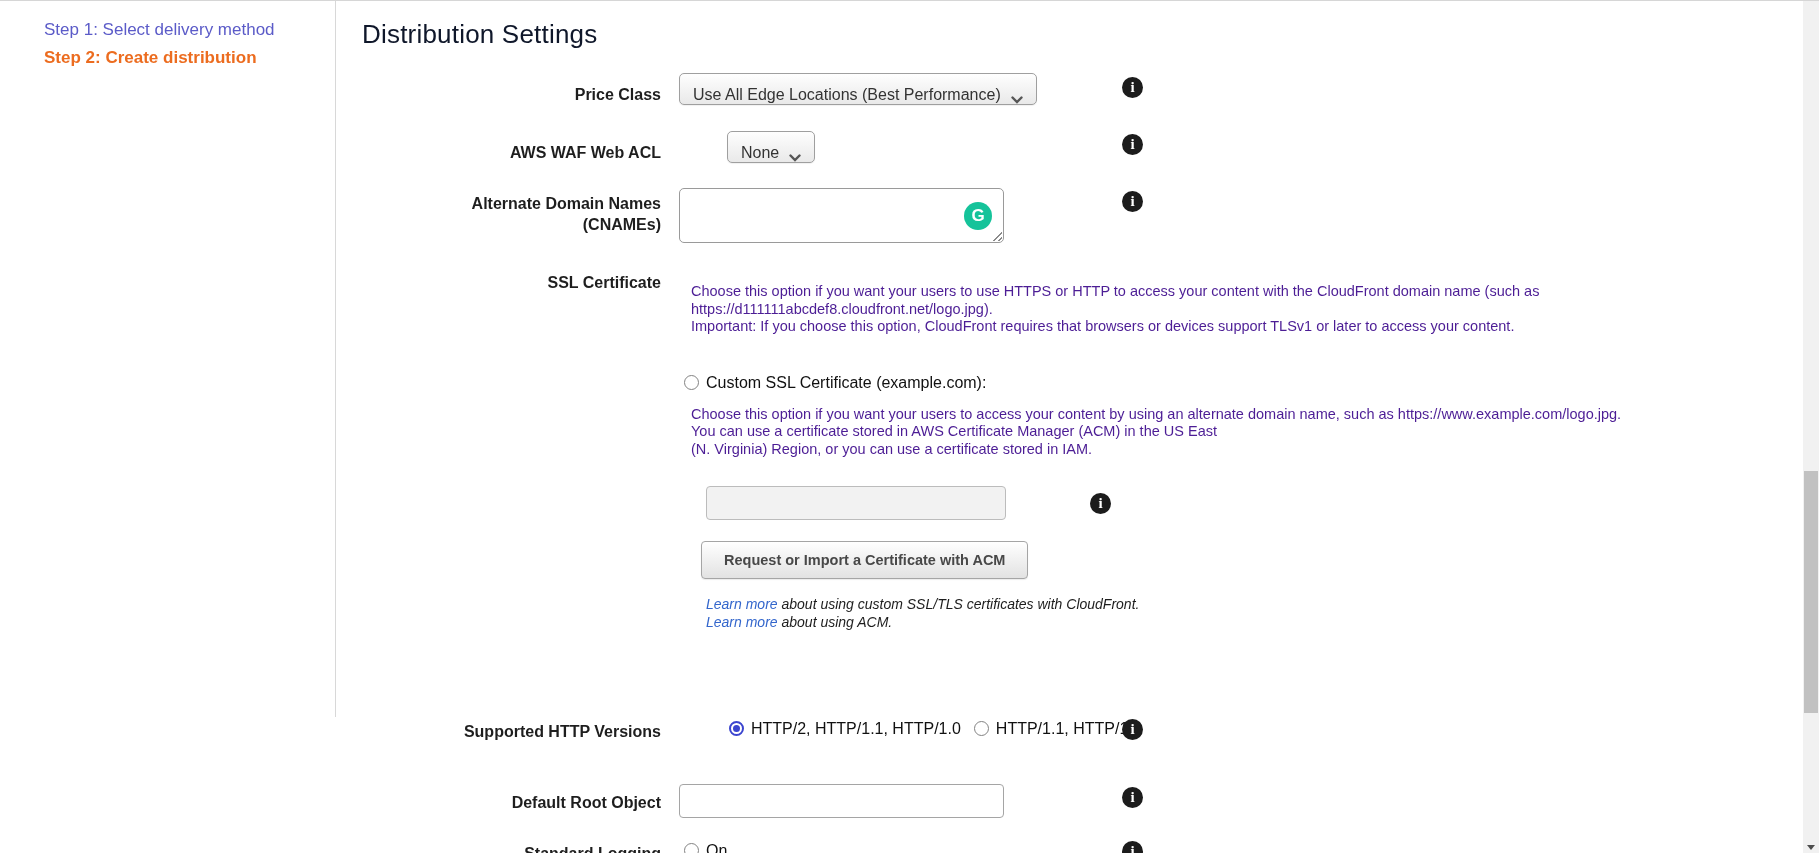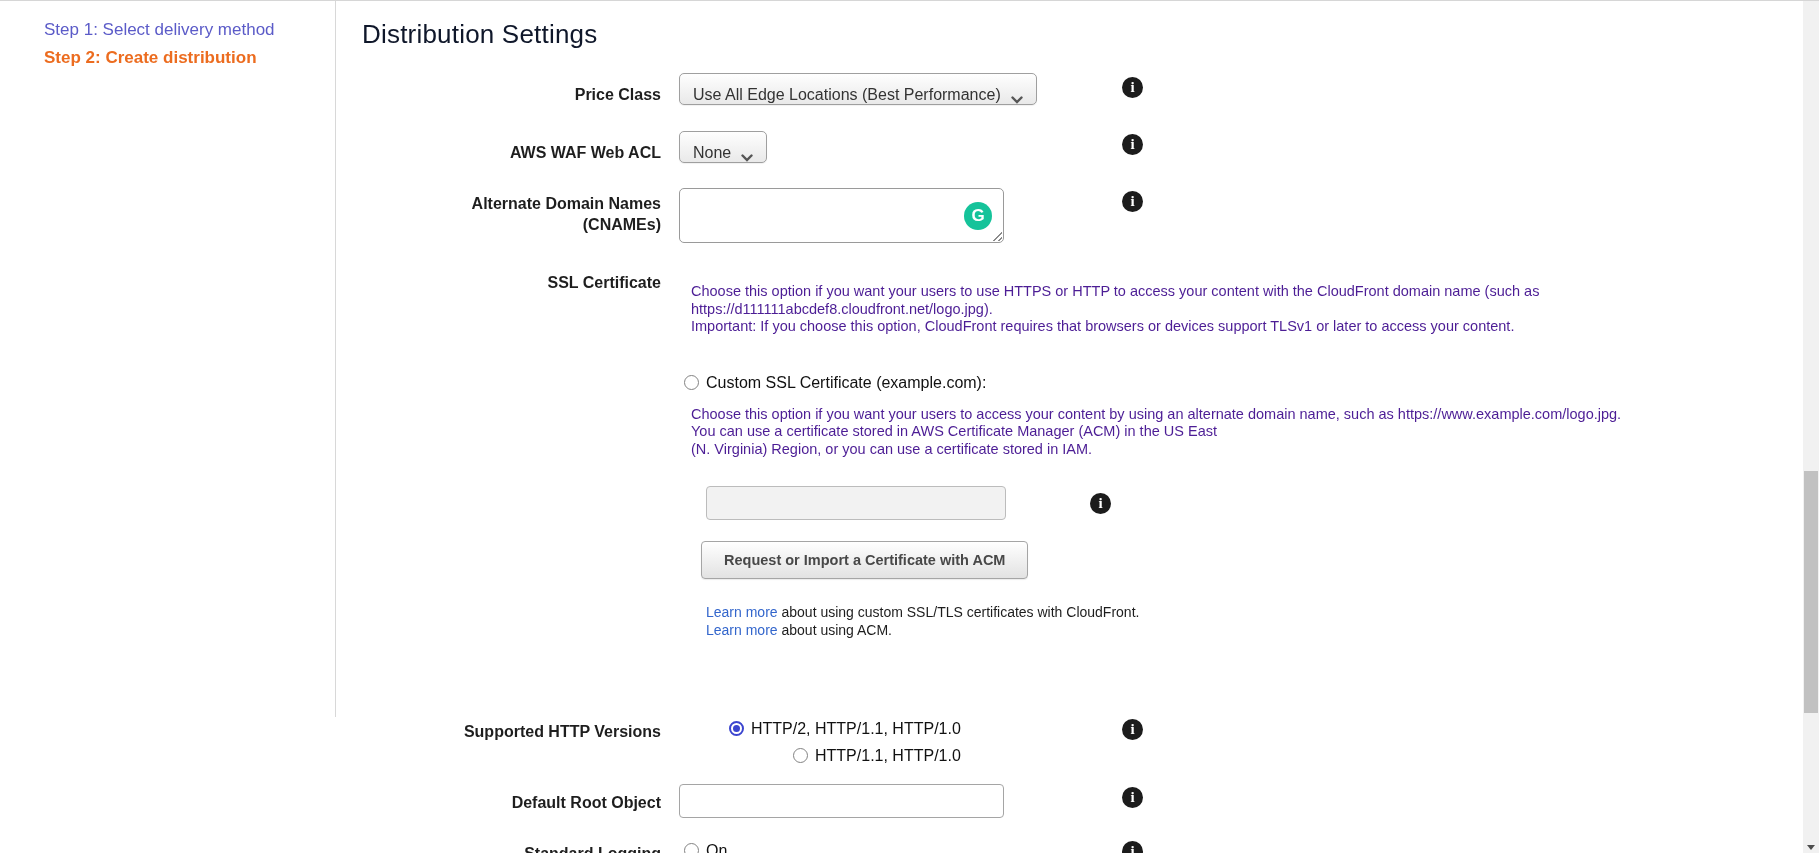--- a/index.html
+++ b/index.html
@@ -78,36 +78,36 @@
   .info-inline { flex: none; align-self: flex-start; margin-left: 84px; margin-top: 7px;
     position: static; }
 
   
   .ssl-content { display: flex; flex-direction: column; }
   .m-desc1 { margin-top: 12px; }
   .m-opt2  { margin-top: 37px; }
   .m-desc2 { margin-top: 14px; }
   .cert-row { margin-top: 28px; margin-left: 27px; display: flex; }
   .m-btn   { margin-top: 21px; margin-left: 22px; align-self: flex-start; }
-  .m-learn { margin-top: 24px; }
-
-  .opt-stack { display: flex; flex-direction: column; gap: 8px; align-items: flex-end; }
+  .m-learn { margin-top: 16px; font-style: italic; }
+
+  .opt-stack { display: flex; gap: 8px; align-items: flex-end; }
 
   
   .scrollbar { position: absolute; right: 0; top: 0; width: 16px; height: 853px; background: #f1f1f1; }
   .scroll-thumb { position: absolute; left: 1px; top: 470px; width: 14px; height: 242px;
     background: #c1c1c1; cursor: grab; }
   .scroll-down { position: absolute; left: 0; bottom: 0; width: 16px; height: 14px;
     display: flex; align-items: center; justify-content: center; cursor: pointer; }
   .scroll-down::after { content: ""; width: 0; height: 0; border-left: 4px solid transparent;
     border-right: 4px solid transparent; border-top: 5px solid #4d4d4d; }
 
   
   .row-price   { top: 72px; }
-  .row-waf     { top: 130px; }
+  .row-waf     { top: 130px; gap: 48px; }
   .row-cnames  { top: 187px; }
   .row-ssl     { top: 270px; }
   .row-http    { top: 718px; gap: 45px; }
   .row-root    { top: 783px; }
   .row-logging { top: 840px; }
   .pt12 { padding-top: 11px; }
   .pt5  { padding-top: 5px; }
   .pt8  { padding-top: 8px; }
   .pt2  { padding-top: 2px; }
 </style>

